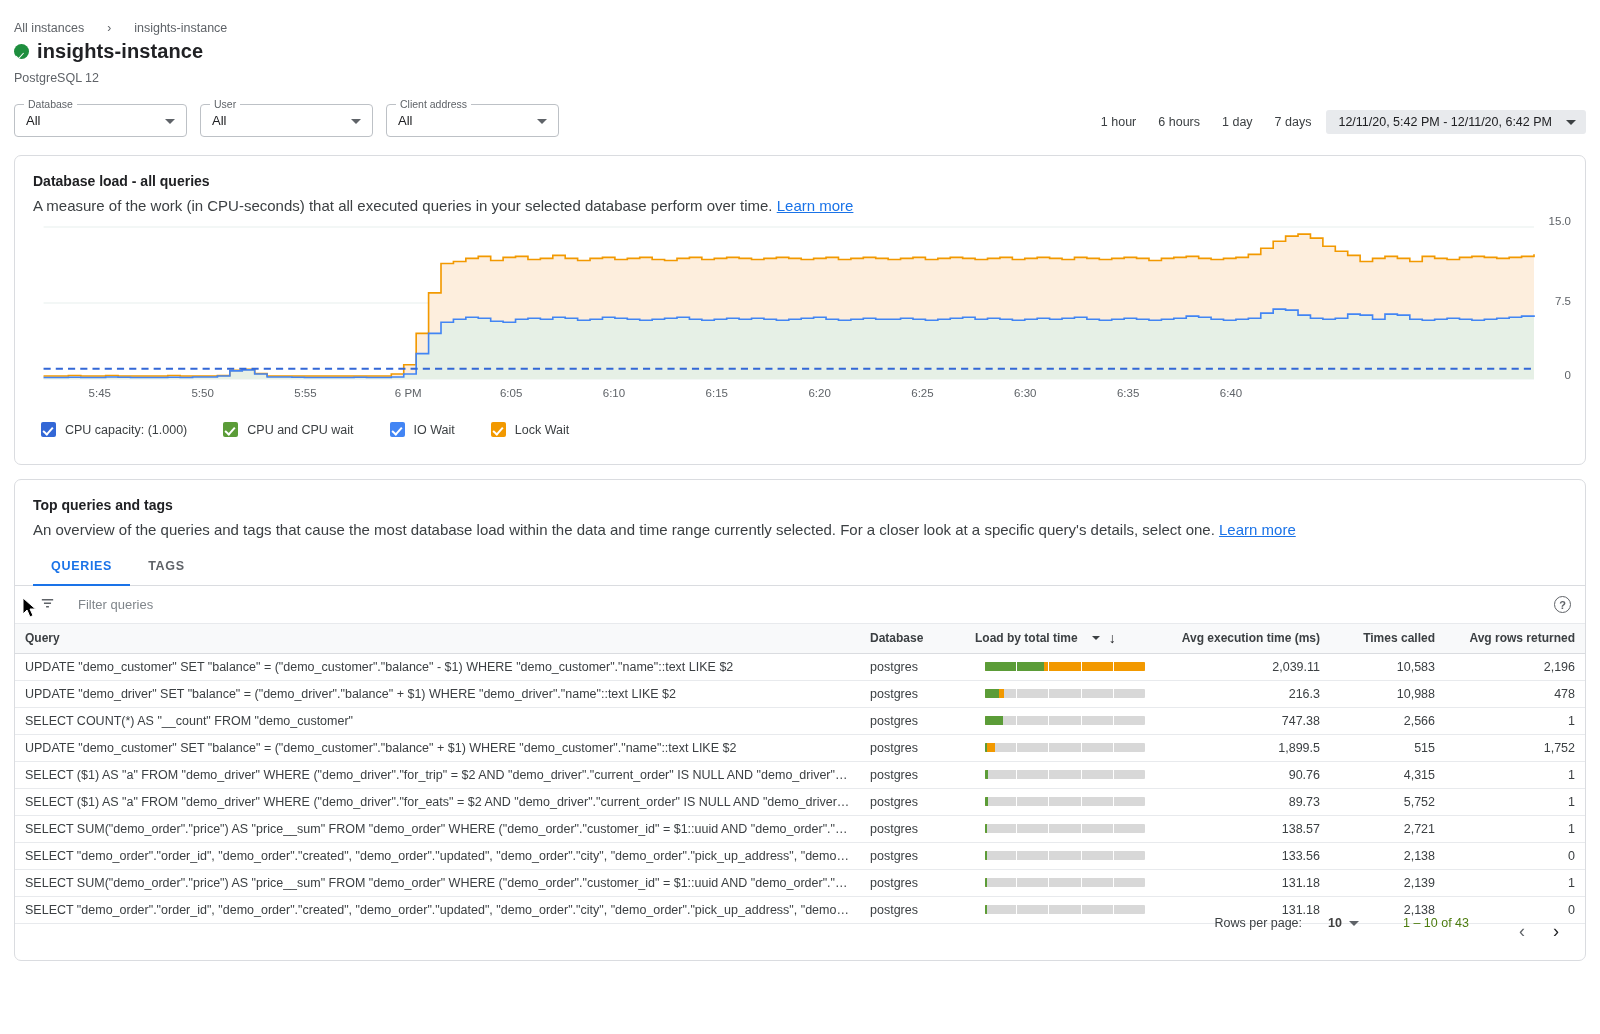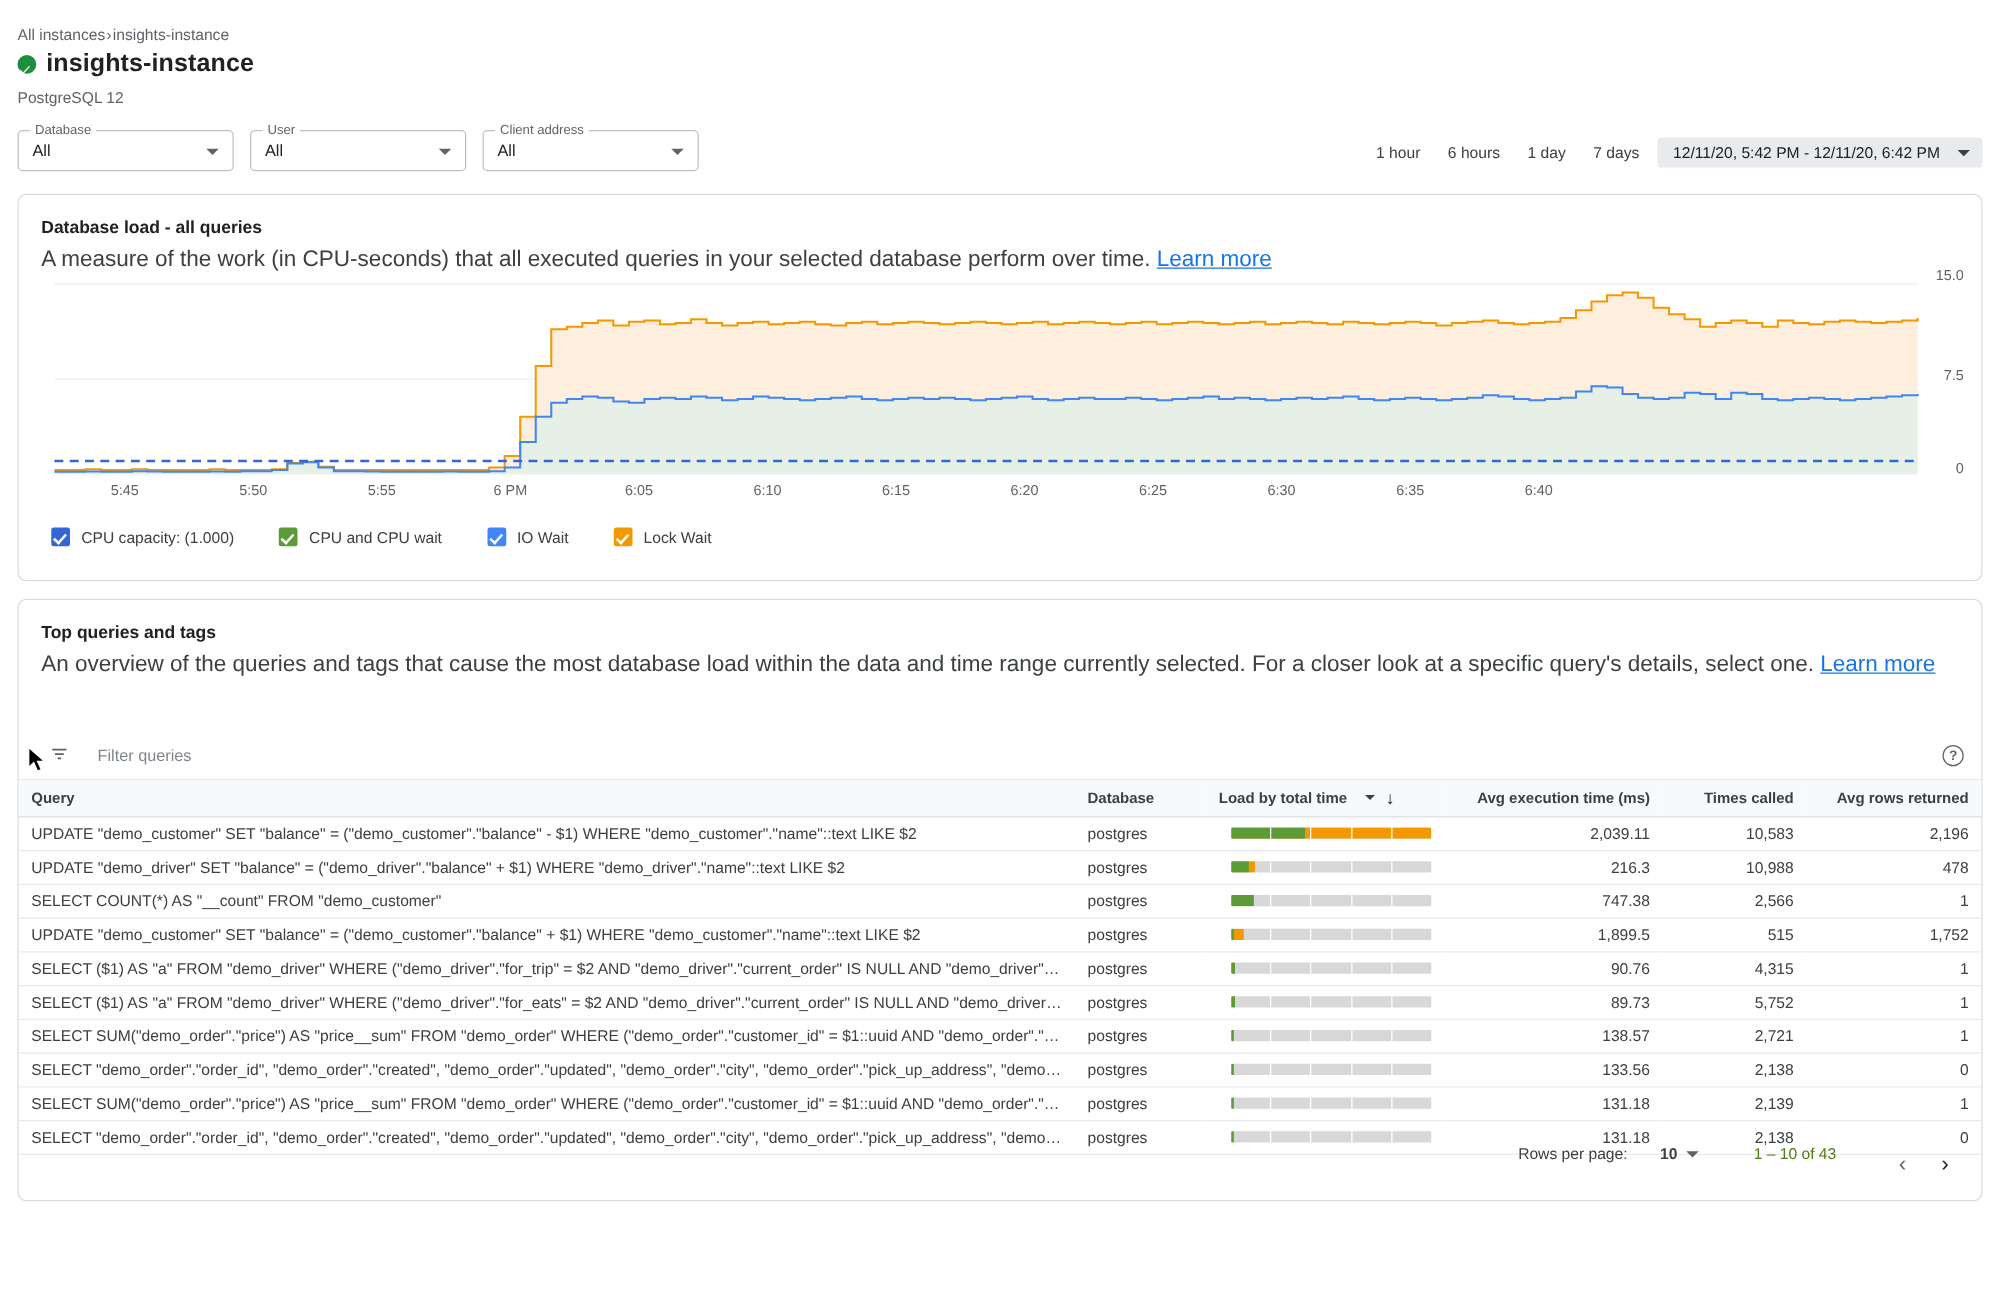--- a/index.html
+++ b/index.html
@@ -10,21 +10,21 @@
     font-family: "Liberation Sans", sans-serif;
     color: #3c4043;
     overflow: hidden;
   }
   .page { position: relative; width: 1600px; height: 1034px; }
 
   
   .breadcrumb {
     position: absolute; left: 14px; top: 21px;
     font-size: 12.5px; color: #5f6368;
-    display: flex; align-items: center; gap: 1px;
+    display: flex; align-items: center; gap: 23px;
   }
   .breadcrumb a { color: #5f6368; text-decoration: none; }
   .crumb-sep { color: #5f6368; font-size: 12px; }
 
   
   .title-row {
     position: absolute; left: 14px; top: 40px;
     display: flex; align-items: center; gap: 8px;
   }
   .status-dot {
@@ -94,21 +94,21 @@
     background: #fff; border: 1px solid #dadce0; border-radius: 7px;
   }
   #card-chart { top: 155px; height: 310px; }
   #card-table { top: 479px; height: 482px; }
 
   .card-title {
     font-size: 14px; font-weight: 700; color: #202124;
     padding: 17px 0 0 18px;
   }
   .card-desc {
-    font-size: 18px; color: #3c4043;
+    font-size: 15px; color: #3c4043;
     padding: 8px 0 0 18px;
   }
   .learn-more { color: #1a73e8; text-decoration: underline; cursor: pointer; }
 
   
   .chart-wrap { position: absolute; left: 0; top: 63px; right: 0; height: 190px; }
   .chart-svg { display: block; width: 100%; height: 175px; }
   .xaxis {
     position: absolute; left: 0; right: 0; top: 168px; height: 20px;
   }
@@ -345,20 +345,24 @@
       </div>
   </div>
 
   <div class="card" id="card-table">
     <div class="card-title">Top queries and tags</div>
     <div class="card-desc">
       <span>An overview of the queries and tags that cause the most database load within the data and time range currently selected. For a closer look at a specific query's details, select one.</span>
       <span class="learn-more">Learn more</span>
     </div>
 
+    <div class="tabs">
+      <div class="tab active">QUERIES</div>
+      <div class="tab">TAGS</div>
+    </div>
 
     <div class="filterbar">
       <span>
         <svg width="17" height="17" viewBox="0 0 24 24" fill="#5f6368">
           <path d="M4 7h16v2H4V7zm3 5h10v2H7v-2zm3 5h4v2h-4v-2z"></path>
         </svg>
       </span>
       <input class="filter-input" type="text" placeholder="Filter queries" style="">
       <span class="help-icon">?</span>
     </div>

